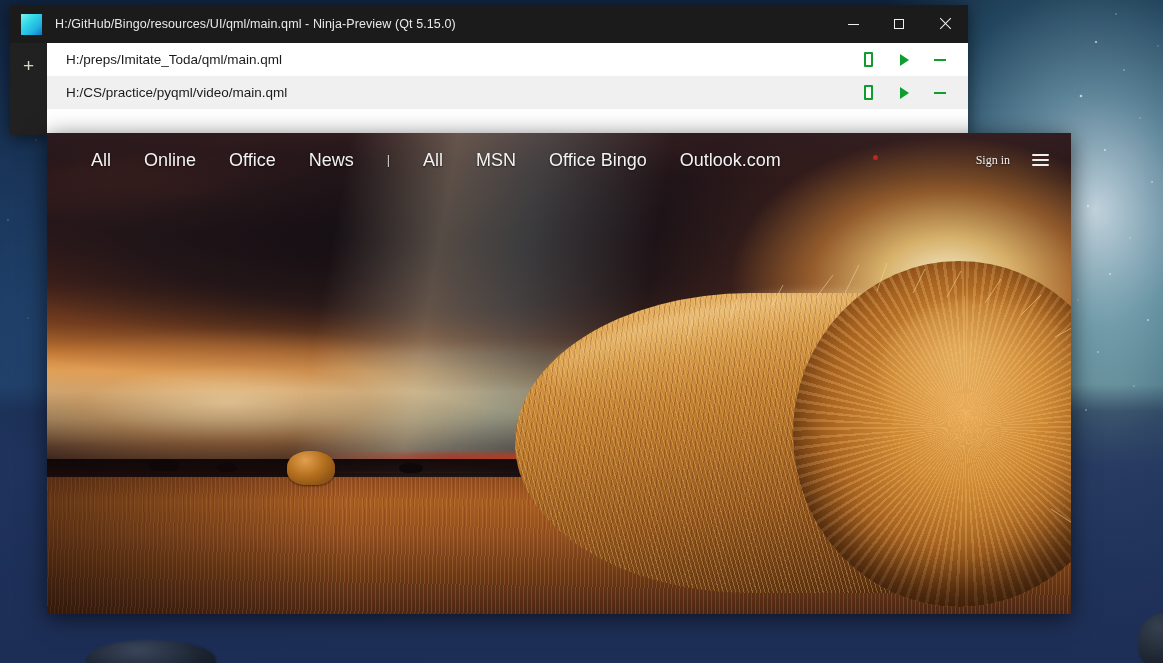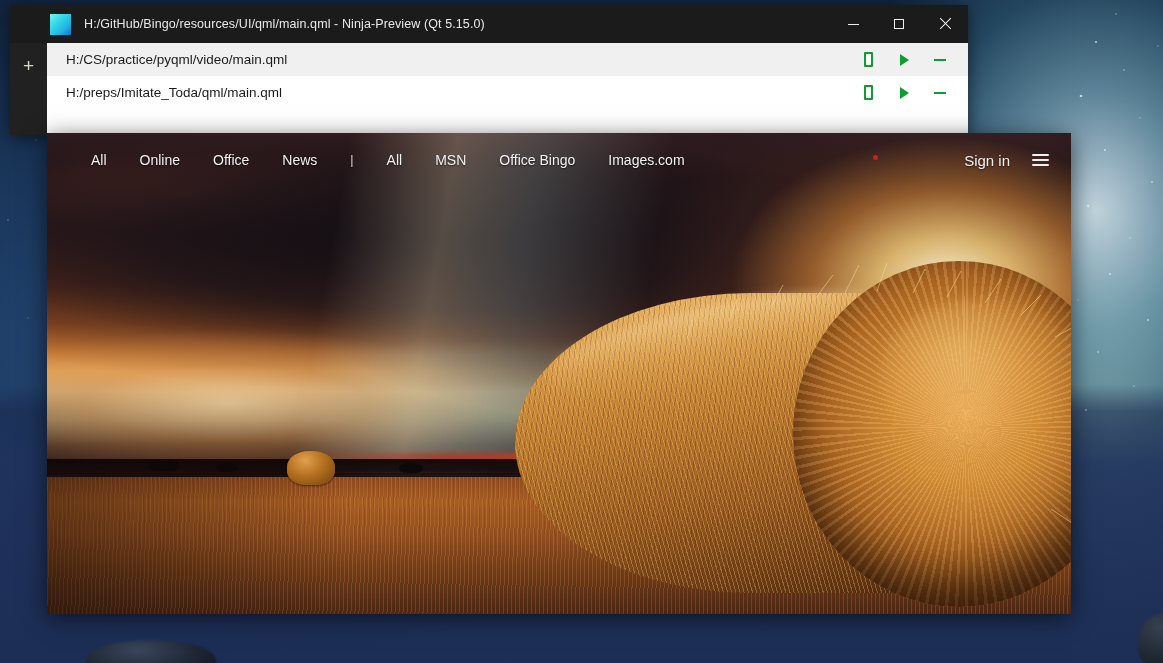--- a/index.html
+++ b/index.html
@@ -70,21 +70,21 @@
     position: absolute;
     left: 10px; top: 5px;
     width: 958px; height: 130px;
     background: #1b1b1b;
     box-shadow: 0 3px 16px rgba(0,0,0,.55);
   }
   #title-bar {
     position: relative;
     height: 38px;
     background: #1b1b1b;
-    display: flex; align-items: center; margin-left: 29px;
+    display: flex; align-items: center;
   }
   #app-icon {
     width: 21px; height: 21px;
     margin-left: 11px; margin-right: 13px;
     background: linear-gradient(135deg, #7af3f0 0%, #35d9e8 35%, #1fb4e0 70%, #1272c8 100%);
     flex: 0 0 auto;
   }
   #title-text {
     color: #e9e9e9;
     font-size: 12.5px;
@@ -409,40 +409,41 @@
   
   #nav-bar {
     position: absolute; left: 0; top: 0;
     width: 1024px; height: 54px;
     display: flex; align-items: center;
     padding-left: 44px; padding-right: 22px;
     z-index: 5;
   }
   .nav-link {
     color: #f2f2f2;
-    font-size: 14px;
+    font-size: 18px;
     margin-right: 33px;
     text-decoration: none;
     white-space: nowrap;
     text-shadow: 0 1px 2px rgba(0,0,0,.6);
     cursor: default;
   }
   .nav-sep {
     color: #d8d8d8;
     font-size: 12.5px;
     margin-right: 33px;
     text-shadow: 0 1px 2px rgba(0,0,0,.6);
   }
   #nav-spacer { flex: 1 1 auto; }
   #sign-in {
     color: #f0f0f0;
-    font-size: 15px;
+    font-size: 12px;
     margin-right: 22px;
     text-shadow: 0 1px 2px rgba(0,0,0,.6);
     cursor: default;
+    font-family: Liberation Serif, serif;
   }
   #hamburger {
     width: 17px; height: 12px;
     display: flex; flex-direction: column; justify-content: space-between;
     cursor: default;
   }
   #hamburger i { display: block; height: 1.6px; background: #f0f0f0; border-radius: 1px; }
   #red-dot {
     position: absolute; left: 826px; top: 22px;
     width: 5px; height: 5px; border-radius: 50%;
@@ -502,37 +503,37 @@
   </div>
 
   <div id="win-body">
 
     <div id="side-rail">
       <div id="add-btn">+</div>
     </div>
 
     <div id="file-list">
 
-      <div class="file-row alt">
-        <span class="file-path">H:/CS/practice/pyqml/video/main.qml</span>
+      <div class="file-row">
+        <span class="file-path">H:/preps/Imitate_Toda/qml/main.qml</span>
         <span class="row-actions">
           <span class="act">
             <span class="icon-device"></span>
           </span>
           <span class="act">
             <span class="icon-play"></span>
           </span>
           <span class="act">
             <span class="icon-minus"></span>
           </span>
         </span>
       </div>
 
-      <div class="file-row">
-        <span class="file-path">H:/preps/Imitate_Toda/qml/main.qml</span>
+      <div class="file-row alt">
+        <span class="file-path">H:/CS/practice/pyqml/video/main.qml</span>
         <span class="row-actions">
           <span class="act">
             <span class="icon-device"></span>
           </span>
           <span class="act">
             <span class="icon-play"></span>
           </span>
           <span class="act">
             <span class="icon-minus"></span>
           </span>
@@ -595,21 +596,21 @@
 
   <div id="nav-bar">
     <a class="nav-link">All</a>
     <a class="nav-link">Online</a>
     <a class="nav-link">Office</a>
     <a class="nav-link">News</a>
     <span class="nav-sep">|</span>
     <a class="nav-link">All</a>
     <a class="nav-link">MSN</a>
     <a class="nav-link">Office Bingo</a>
-    <a class="nav-link">Images.com</a>
+    <a class="nav-link">Outlook.com</a>
     <span id="nav-spacer"></span>
     <span id="sign-in">Sign in</span>
     <span id="hamburger">
       <i></i>
         <i></i>
         <i></i>
     </span>
   </div>
   <div id="red-dot"></div>
 </div>

